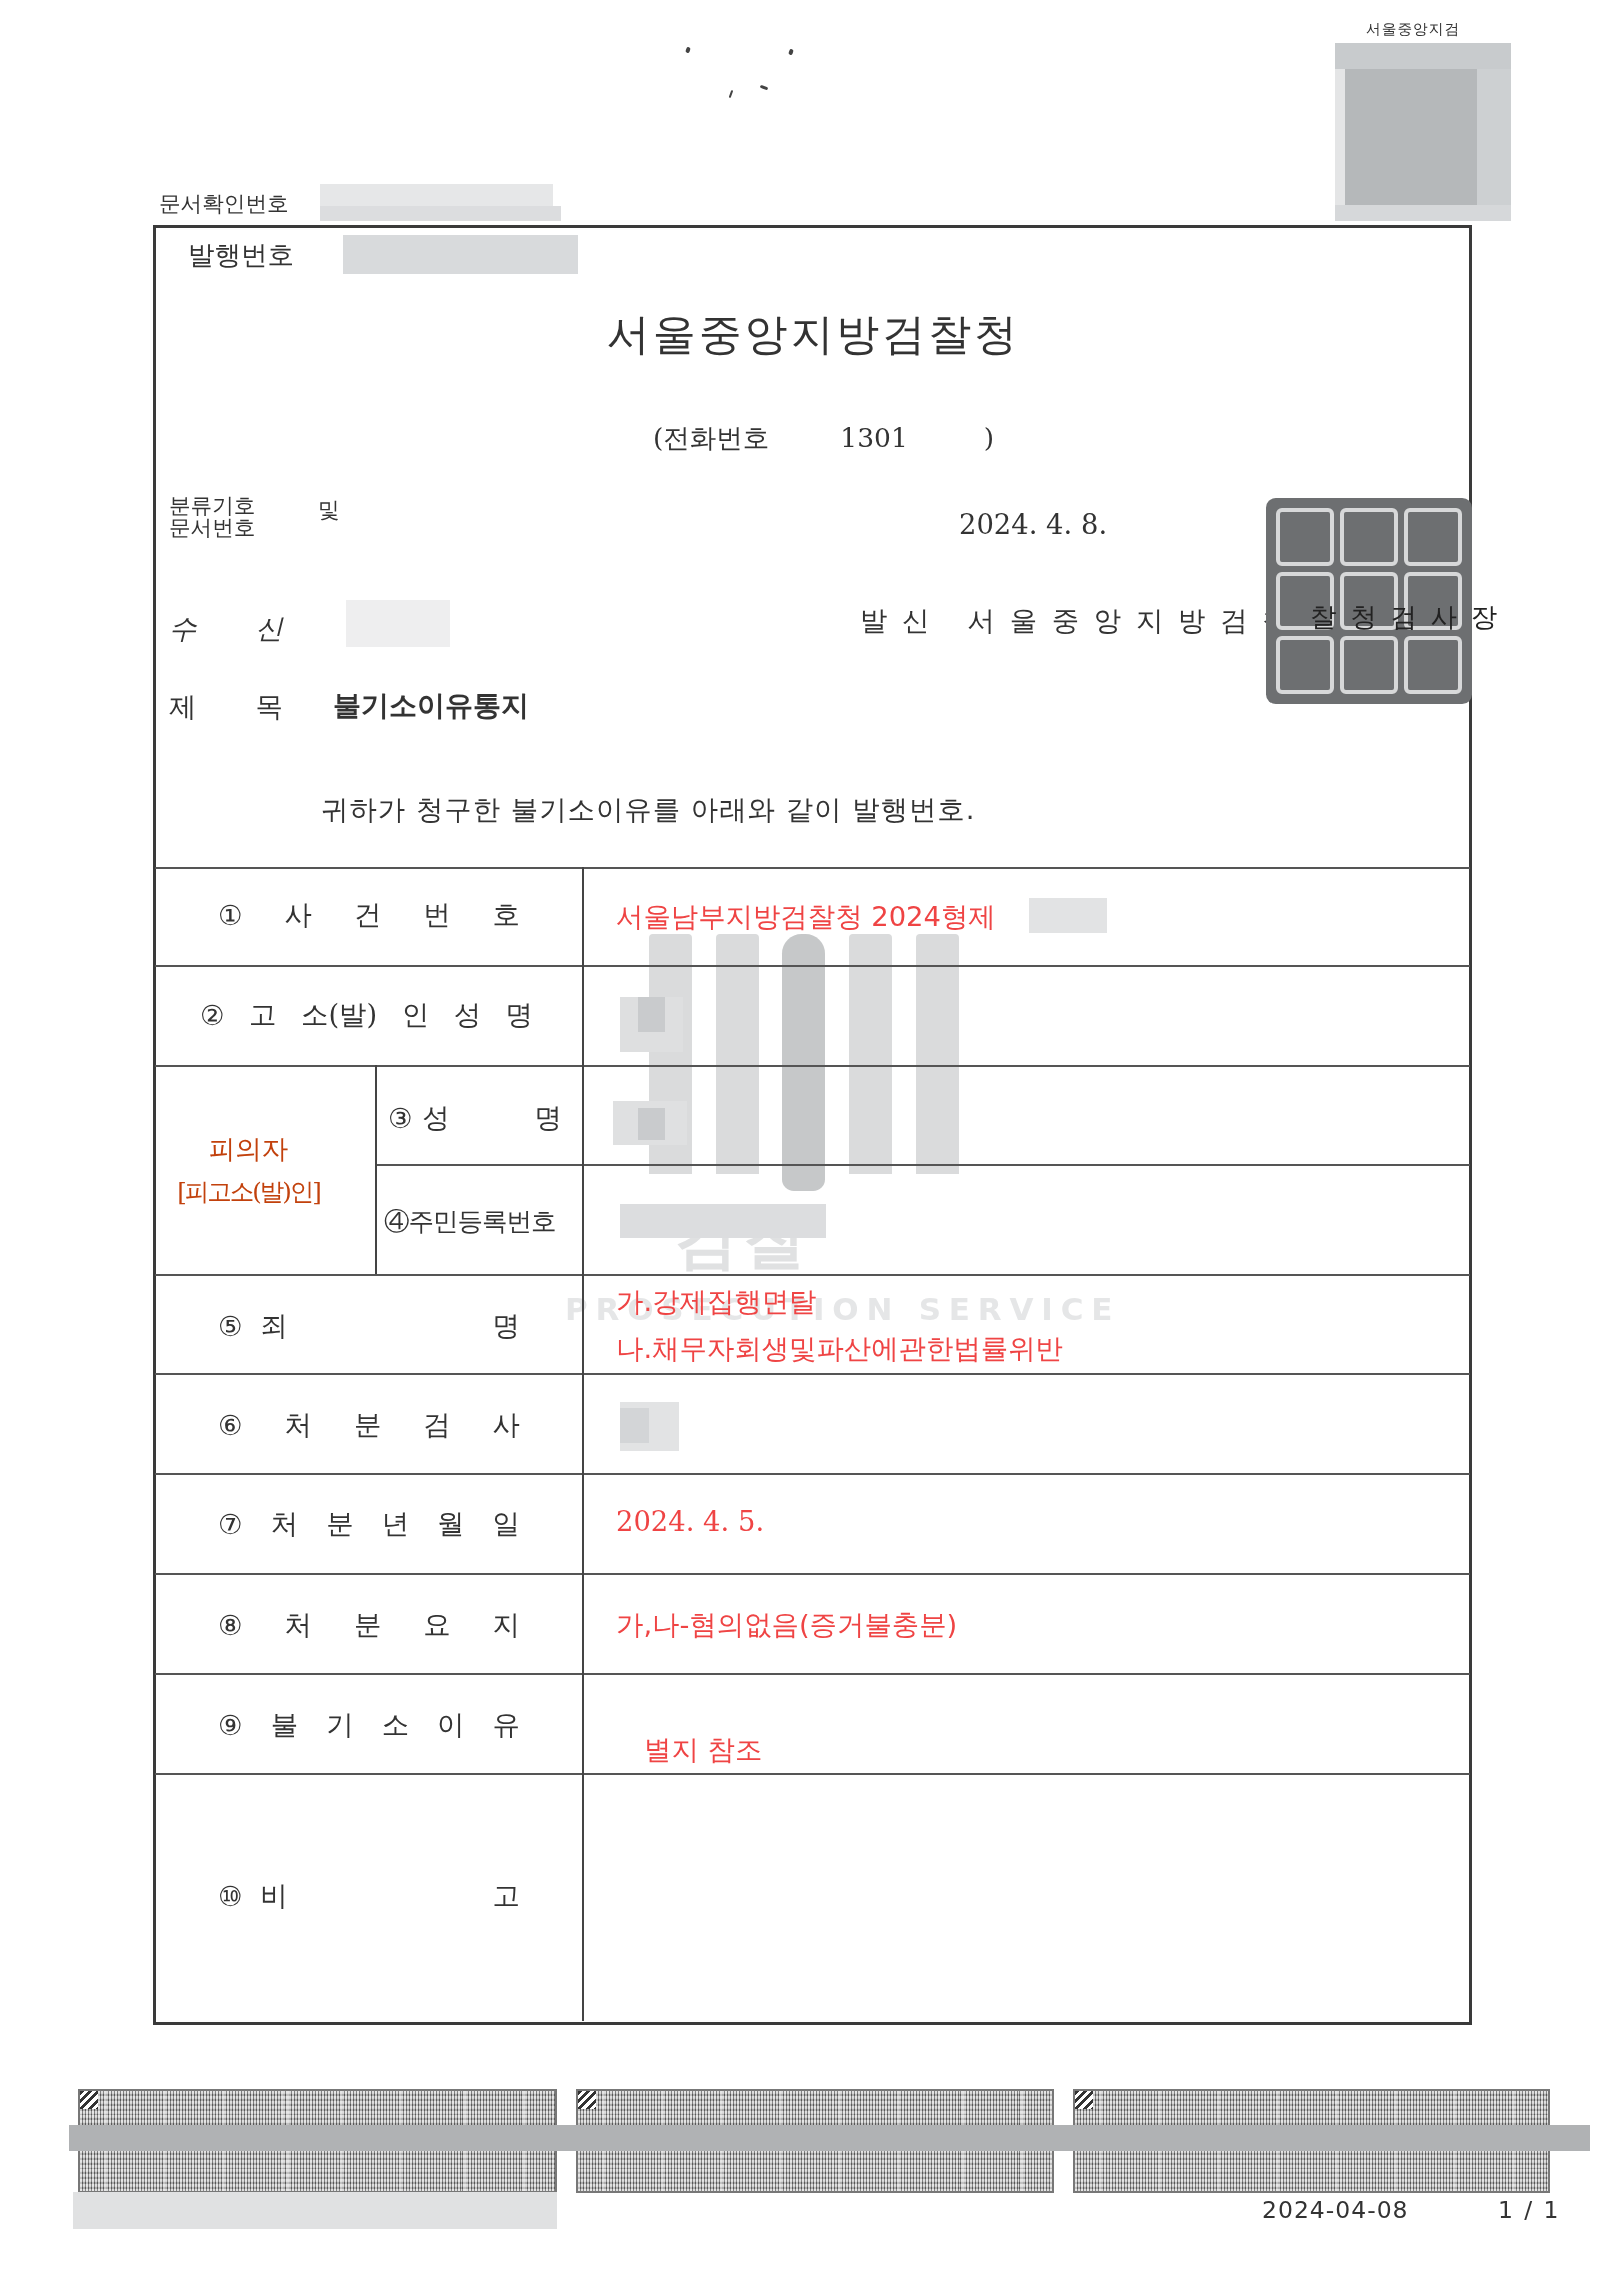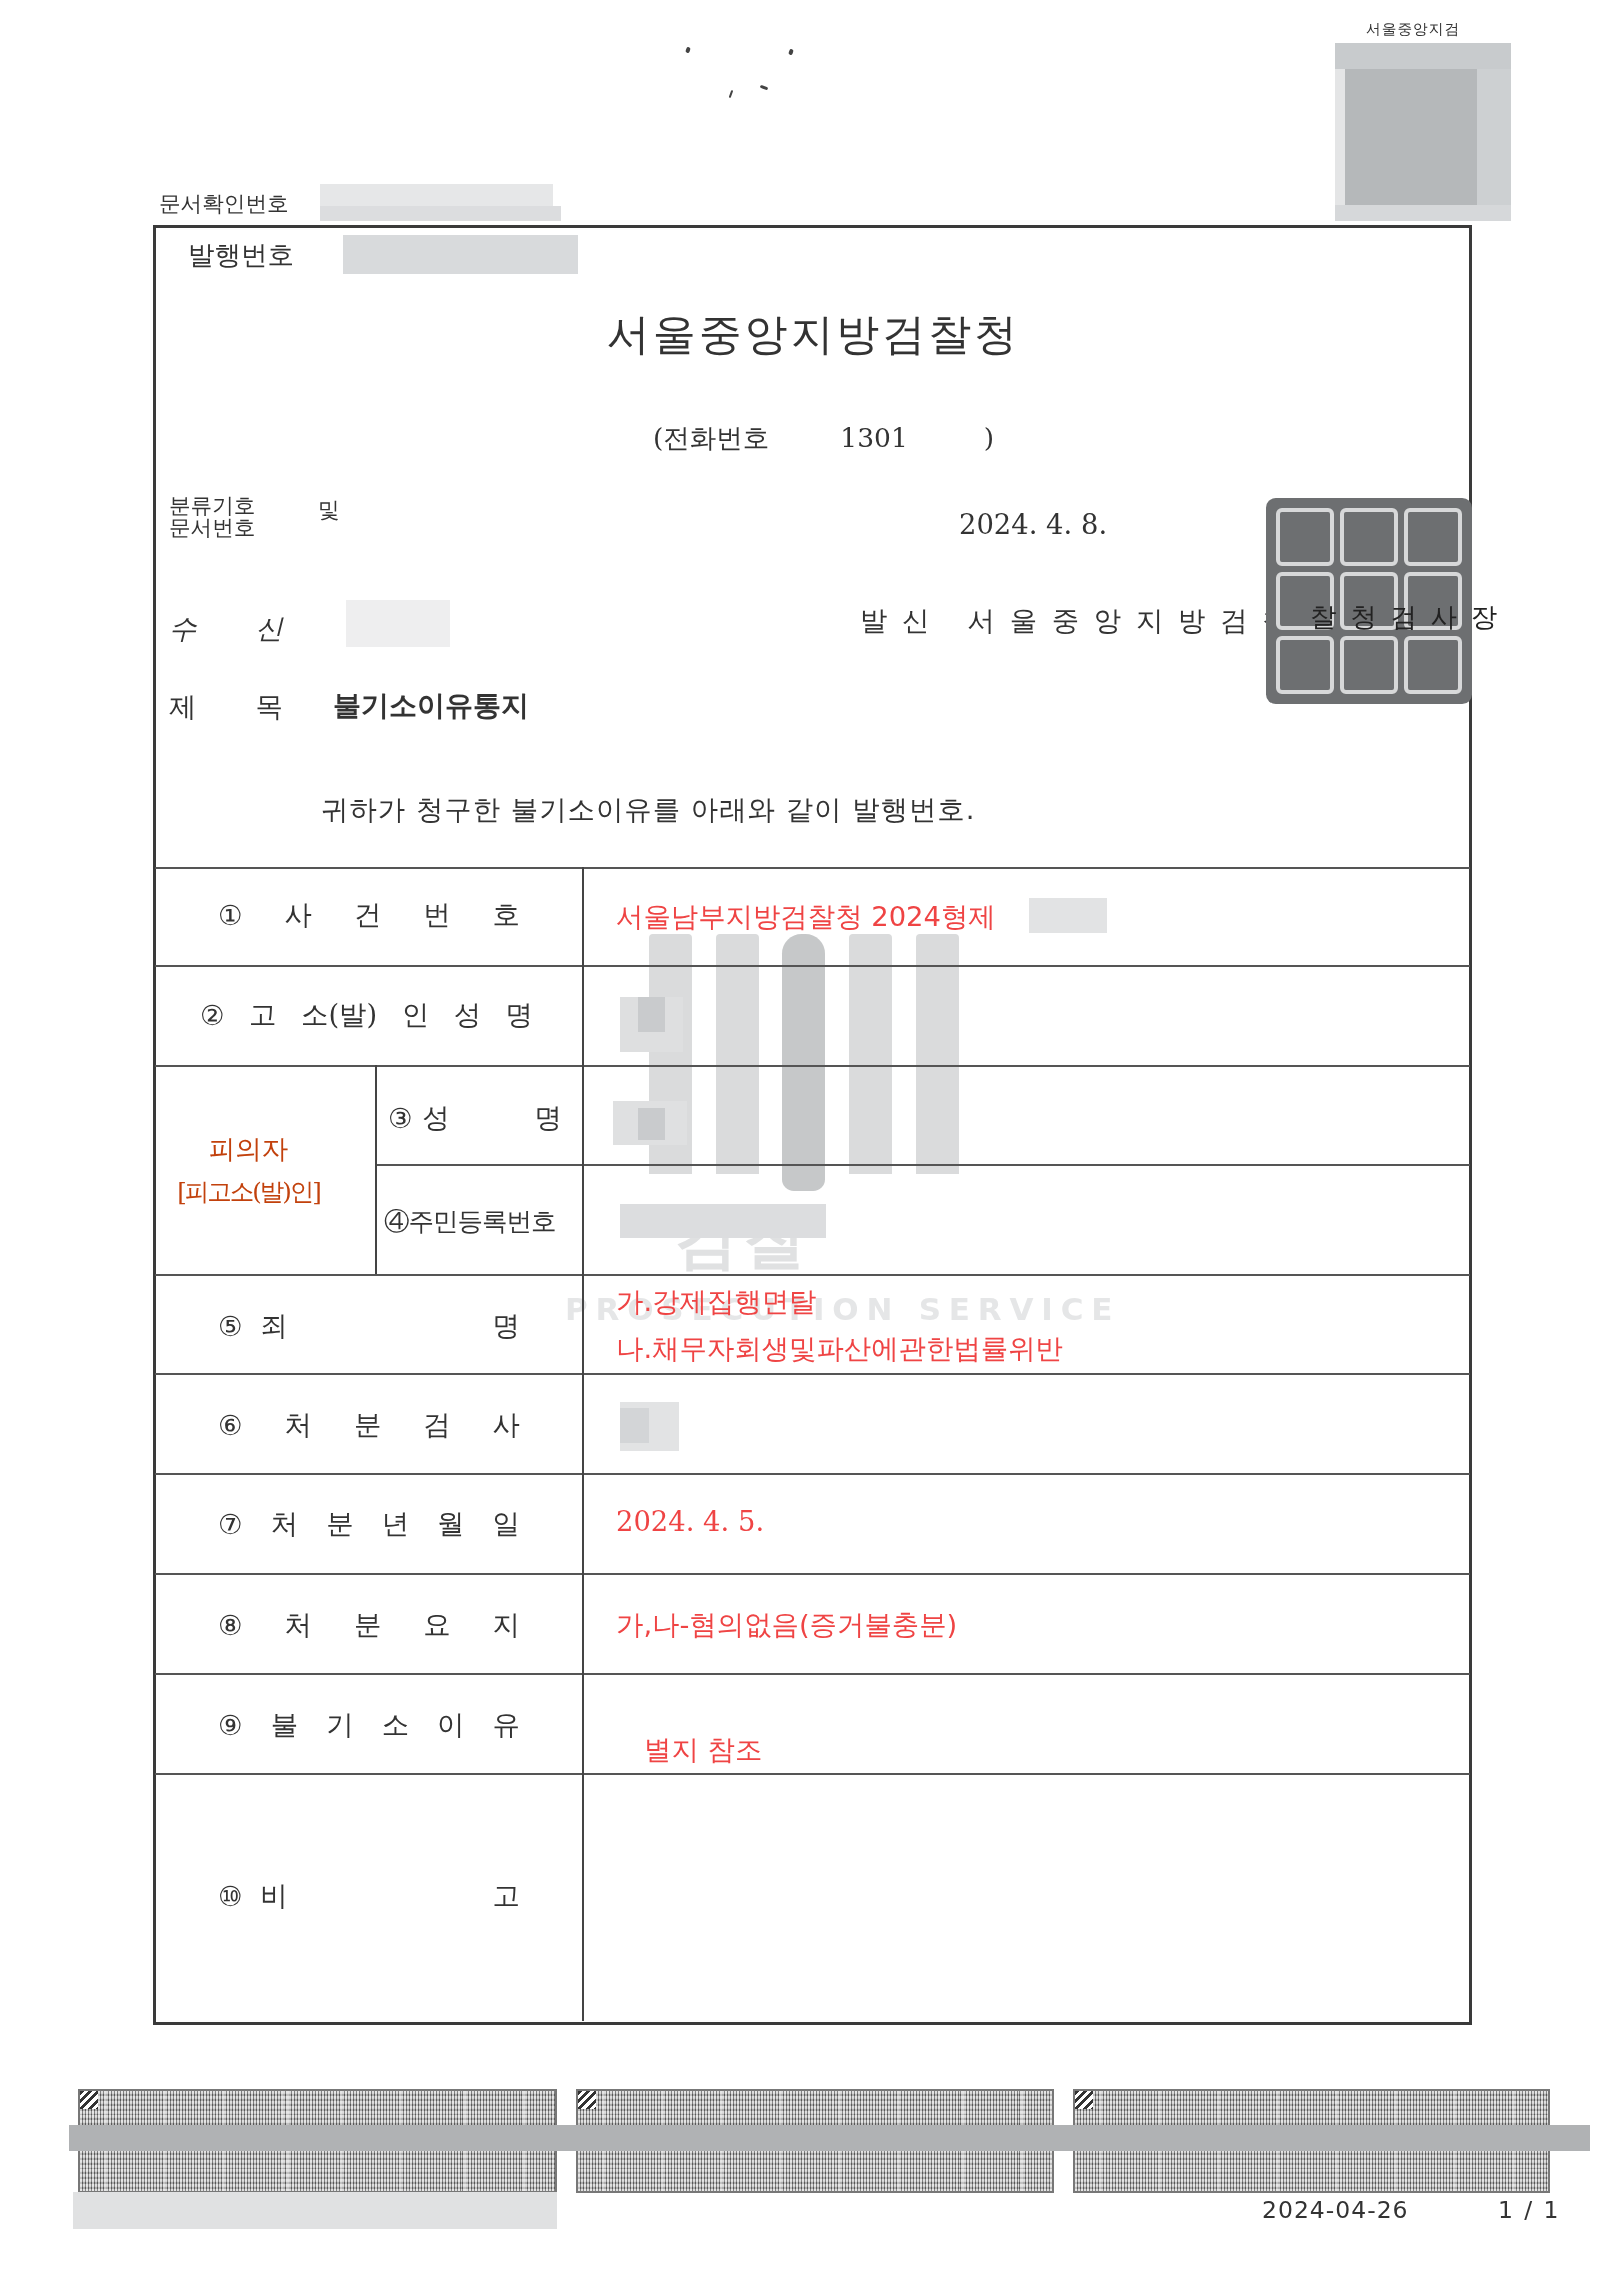--- a/index.html
+++ b/index.html
@@ -260,15 +260,15 @@
   </div>
 <div class="barcode" style="left:576px;width:478px;">
     <div class="corner"></div>
   </div>
 <div class="barcode" style="left:1073px;width:477px;">
     <div class="corner"></div>
   </div>
 <div id="bc-strip" class="abs"></div>
 <div id="bc-under" class="abs"></div>
 
-<div id="footer-date" class="abs">2024-04-26</div>
+<div id="footer-date" class="abs">2024-04-08</div>
 <div id="footer-page" class="abs">1 / 1</div>
 
 
 </body></html>

